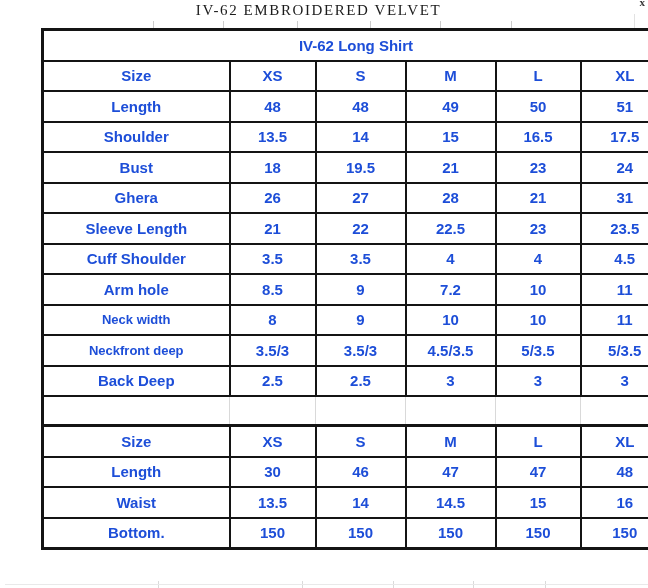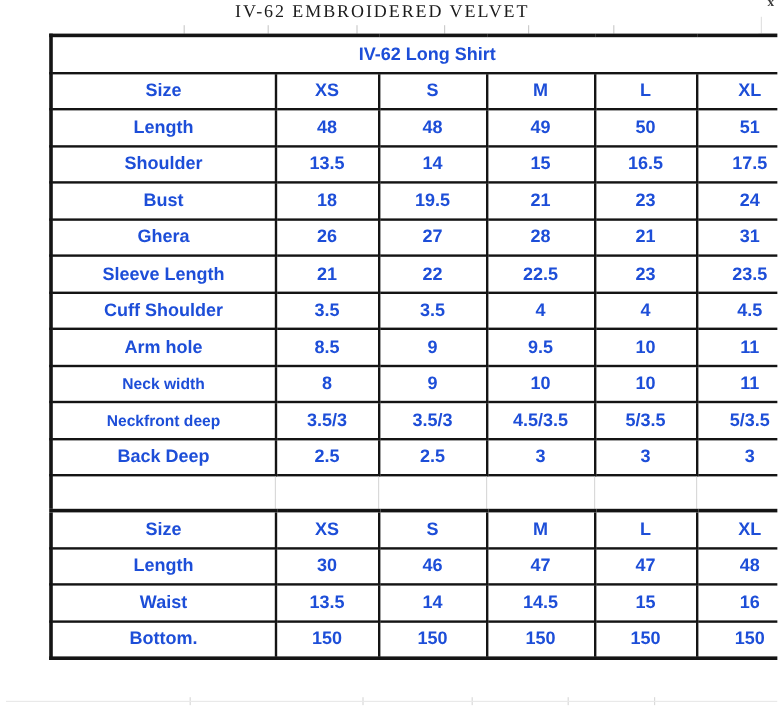--- a/index.html
+++ b/index.html
@@ -124,21 +124,21 @@
         <td>3.5</td>
         <td>3.5</td>
         <td>4</td>
         <td>4</td>
         <td>4.5</td>
       </tr>
       <tr>
         <td>Arm hole</td>
         <td>8.5</td>
         <td>9</td>
-        <td>9.5</td>
+        <td>7.2</td>
         <td>10</td>
         <td>11</td>
       </tr>
       <tr>
         <td class="small-label">Neck width</td>
         <td>8</td>
         <td>9</td>
         <td>10</td>
         <td>10</td>
         <td>11</td>

